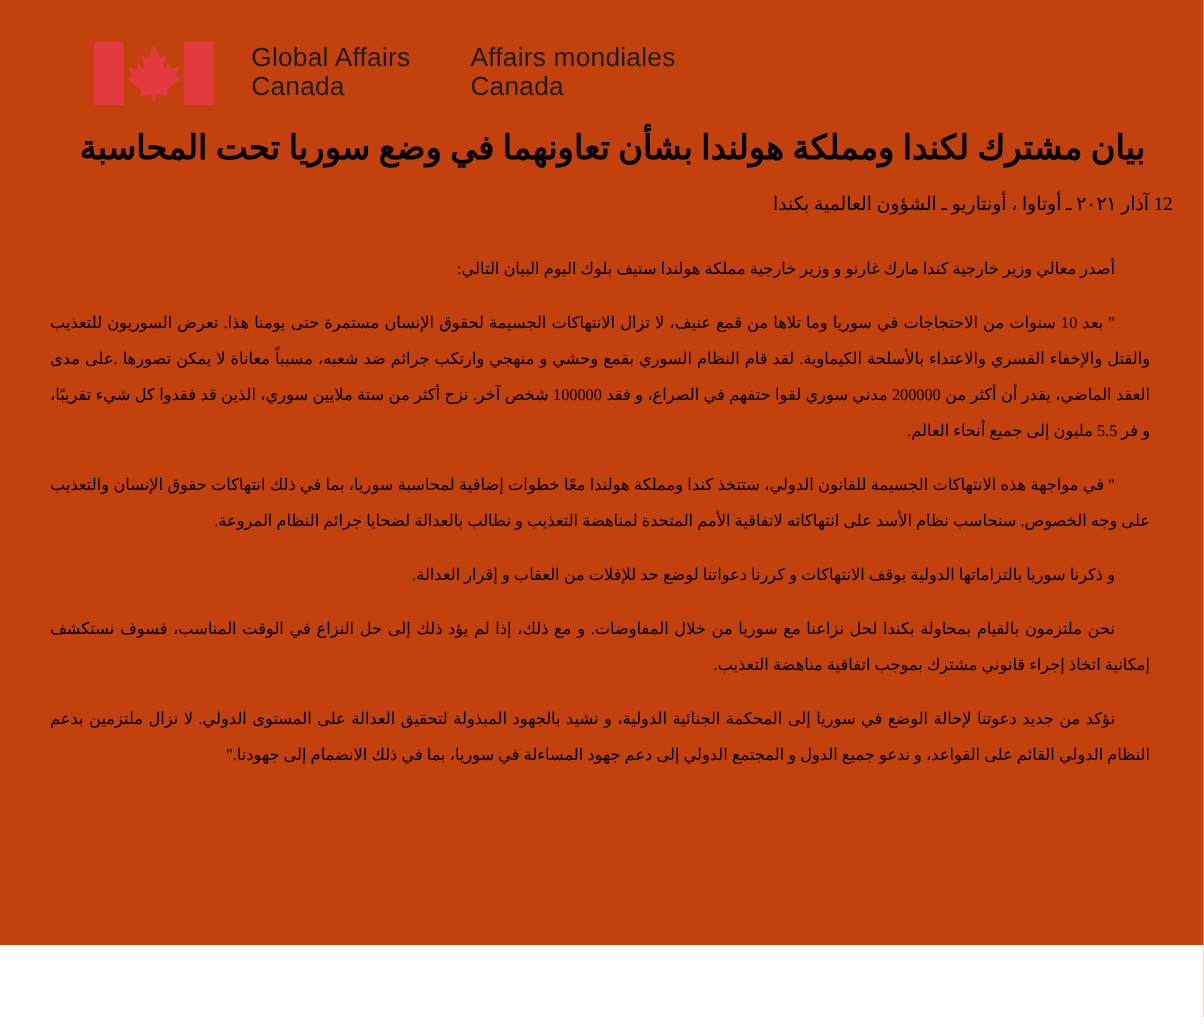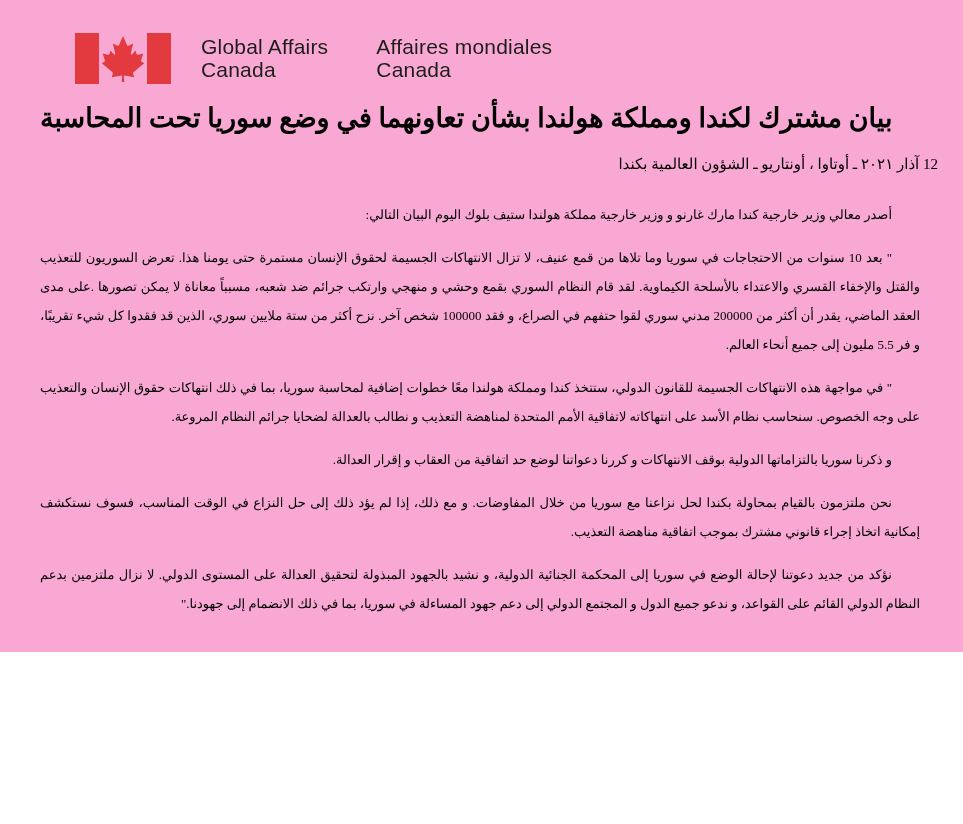--- a/index.html
+++ b/index.html
@@ -5,22 +5,22 @@
   * { margin: 0; padding: 0; box-sizing: border-box; }
   html, body {
     width: 963px;
     background: #ffffff;
     font-family: "Liberation Serif", "DejaVu Serif", serif;
     color: #000000;
   }
   .page {
     position: relative;
     width: 963px;
-    height: 652px;
-    background: #f9a8d4;
+    height: 756px;
+    background: #c2410c;
     overflow: hidden;
     text-decoration: underline;
   }
   
   .header {
     position: absolute;
     top: 33px;
     left: 75px;
     right: 43px;
     display: flex;
@@ -41,21 +41,21 @@
   }
   .wordmark.en { margin-left: 30px; margin-top: 2px; }
   .wordmark.fr { margin-left: 48px; margin-top: 2px; }
   
   .title {
     position: absolute;
     top: 98px;
     right: 23px;
     left: 40px;
     direction: rtl;
-    text-align: left;
+    text-align: center;
     font-size: 27px;
     line-height: 40px;
     font-weight: bold;
   }
   .dateline {
     position: absolute;
     top: 152px;
     right: 25px;
     left: 40px;
     direction: rtl;
@@ -90,31 +90,31 @@
       <rect x="150" y="0" width="50" height="100" fill="#E23A3E"></rect>
       <g transform="translate(100,50) scale(0.92) translate(-50,-50)">
         <path d="M50,2 L41,21 C40,23 38,23.5 36,22.5 L27,18 L32,38 C33,42 31,43 28,40 L22,33 L19.5,40 C19,42 17,42.5 15,42 L4,39.5 L8.5,52 C9.5,55 9,56.5 6.5,57.5 L2,60 L25,78 C27,79.5 27.5,81 26.5,84 L24.5,90 L44,86.5 C46.5,86 48,87 48,89.5 L47,100 L53,100 L52,89.5 C52,87 53.5,86 56,86.5 L75.5,90 L73.5,84 C72.5,81 73,79.5 75,78 L98,60 L93.5,57.5 C91,56.5 90.5,55 91.5,52 L96,39.5 L85,42 C83,42.5 81,42 80.5,40 L78,33 L72,40 C69,43 67,42 68,38 L73,18 L64,22.5 C62,23.5 60,23 59,21 Z" fill="#E23A3E"></path>
       </g>
     </svg>
     <div class="wordmark en">
       <div>Global Affairs</div>
       <div>Canada</div>
     </div>
     <div class="wordmark fr">
-      <div>Affaires mondiales</div>
+      <div>Affairs mondiales</div>
       <div>Canada</div>
     </div>
   </div>
 
   <h1 class="title">بيان مشترك لكندا ومملكة هولندا بشأن تعاونهما في وضع سوريا تحت المحاسبة</h1>
 
   <div class="dateline">12 آذار ٢٠٢١ ـ أوتاوا ، أونتاريو ـ الشؤون العالمية بكندا</div>
 
   <div class="statement">
     <p>أصدر معالي وزير خارجية كندا مارك غارنو و وزير خارجية مملكة هولندا ستيف بلوك اليوم البيان التالي:</p>
     <p>" بعد 10 سنوات من الاحتجاجات في سوريا وما تلاها من قمع عنيف، لا تزال الانتهاكات الجسيمة لحقوق الإنسان مستمرة حتى يومنا هذا. تعرض السوريون للتعذيب والقتل والإخفاء القسري والاعتداء بالأسلحة الكيماوية. لقد قام النظام السوري بقمع وحشي و منهجي وارتكب جرائم ضد شعبه، مسبباً معاناة لا يمكن تصورها .على مدى العقد الماضي، يقدر أن أكثر من 200000 مدني سوري لقوا حتفهم في الصراع، و فقد 100000 شخص آخر. نزح أكثر من ستة ملايين سوري، الذين قد فقدوا كل شيء تقريبًا، و فر 5.5 مليون إلى جميع أنحاء العالم.</p>
     <p>" في مواجهة هذه الانتهاكات الجسيمة للقانون الدولي، ستتخذ كندا ومملكة هولندا معًا خطوات إضافية لمحاسبة سوريا، بما في ذلك انتهاكات حقوق الإنسان والتعذيب على وجه الخصوص. سنحاسب نظام الأسد على انتهاكاته لاتفاقية الأمم المتحدة لمناهضة التعذيب و نطالب بالعدالة لضحايا جرائم النظام المروعة.</p>
-    <p>و ذكرنا سوريا بالتزاماتها الدولية بوقف الانتهاكات و كررنا دعواتنا لوضع حد اتفاقية من العقاب و إقرار العدالة.</p>
+    <p>و ذكرنا سوريا بالتزاماتها الدولية بوقف الانتهاكات و كررنا دعواتنا لوضع حد للإفلات من العقاب و إقرار العدالة.</p>
     <p>نحن ملتزمون بالقيام بمحاولة بكندا لحل نزاعنا مع سوريا من خلال المفاوضات. و مع ذلك، إذا لم يؤد ذلك إلى حل النزاع في الوقت المناسب، فسوف نستكشف إمكانية اتخاذ إجراء قانوني مشترك بموجب اتفاقية مناهضة التعذيب.</p>
     <p>نؤكد من جديد دعوتنا لإحالة الوضع في سوريا إلى المحكمة الجنائية الدولية، و نشيد بالجهود المبذولة لتحقيق العدالة على المستوى الدولي. لا نزال ملتزمين بدعم النظام الدولي القائم على القواعد، و ندعو جميع الدول و المجتمع الدولي إلى دعم جهود المساءلة في سوريا، بما في ذلك الانضمام إلى جهودنا."</p>
   </div>
 
 </div>
 
 </body></html>

